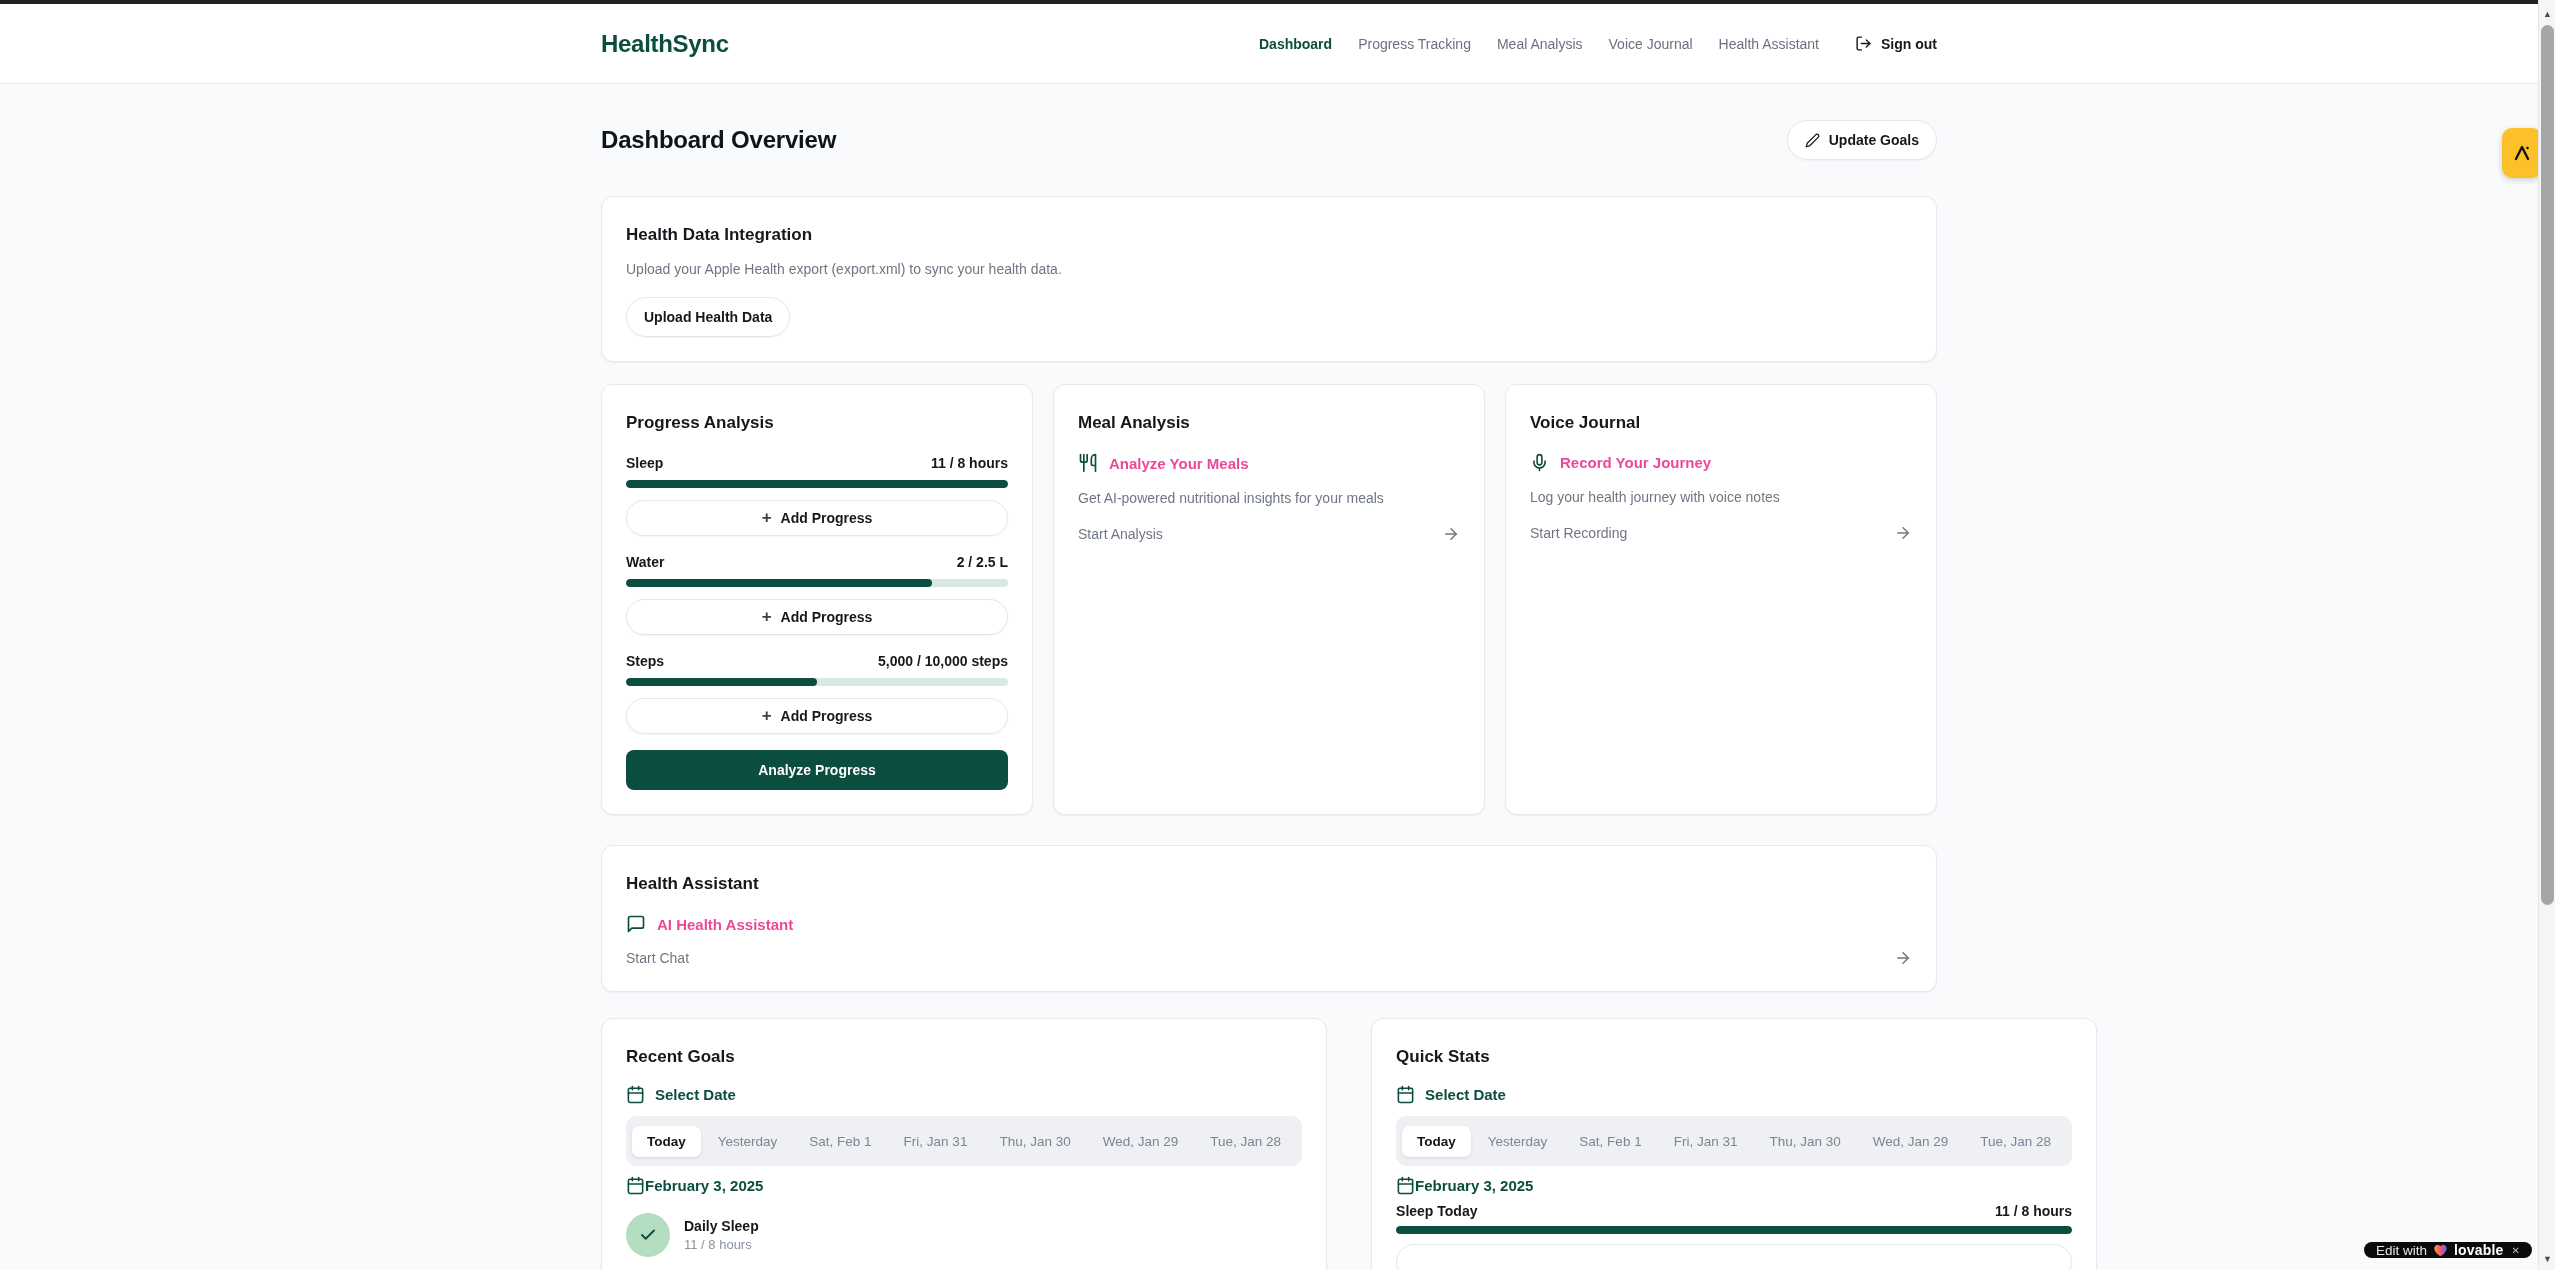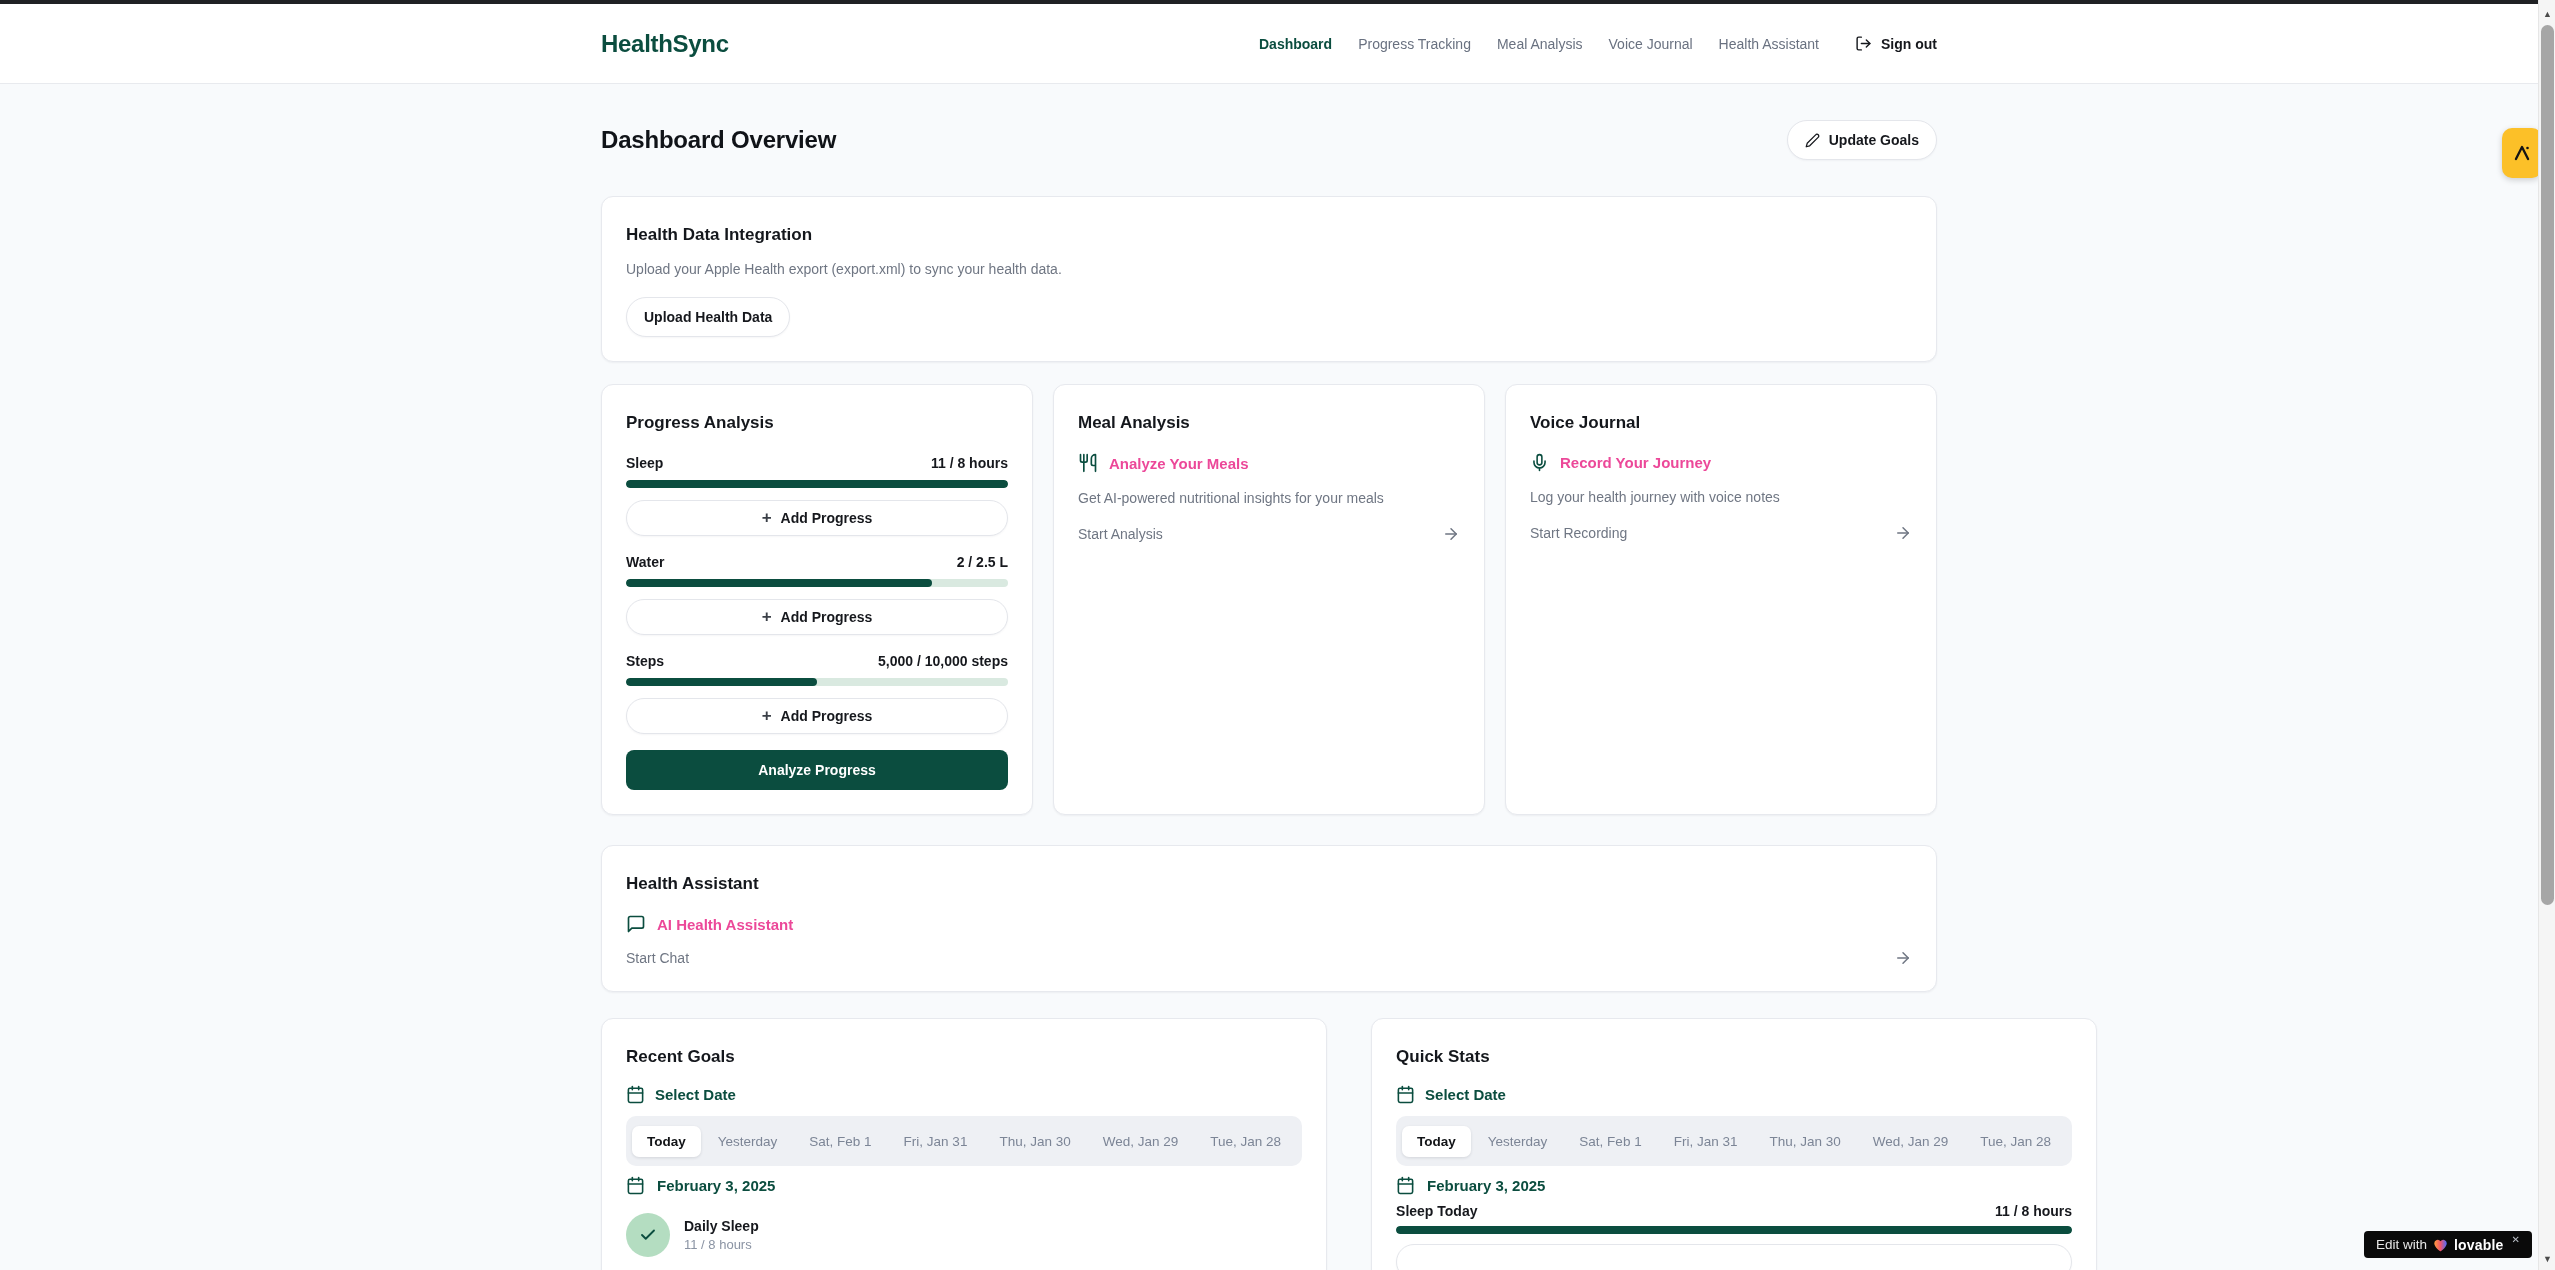--- a/index.html
+++ b/index.html
@@ -62,43 +62,43 @@
 
   .assistant-card { margin-top:30px; }
 
   
   .select-row { display:flex; align-items:center; gap:10px; color:#0b4d3f; margin:14px 0 12px; cursor:pointer; }
   .select-row span { font-size:15px; font-weight:600; }
   .tabs { background:#eef0f4; border-radius:10px; height:50px; display:flex; align-items:center;
           padding:16px 6px; gap:2px; margin-bottom:10px; }
   .tab { font-size:13.5px; color:#7c8596; padding:8px 15px; border-radius:7px; white-space:nowrap; cursor:pointer; }
   .tab.active { background:#fff; color:#121417; font-weight:600; box-shadow:0 1px 3px rgba(16,24,40,.12); }
-  .date-row { display:flex; align-items:center; gap:12px; color:#0b4d3f; margin-bottom:18px; cursor:pointer; }
+  .date-row { display:flex; align-items:center; color:#0b4d3f; margin-bottom:18px; cursor:pointer; }
   .date-row span { font-size:15px; font-weight:600; }
   .goal-item { display:flex; align-items:center; gap:14px; }
   .check-circle { width:44px; height:44px; border-radius:50%; background:#b4ddc1;
                   display:flex; align-items:center; justify-content:center; flex:0 0 44px; }
   .goal-name { font-size:14px; font-weight:600; color:#16181d; line-height:20px; }
   .goal-value { font-size:13px; color:#8a93a3; line-height:18px; }
   .stat-head { display:flex; justify-content:space-between; align-items:center; margin:16px 0 7px; }
   .stat-head span { font-size:14px; font-weight:600; color:#16181d; }
 
   
   .fab { position:absolute; top:128px; right:13px; width:40px; height:50px;
          background:#fcc028; border-radius:10px; display:flex; align-items:center;
          justify-content:center; cursor:pointer; box-shadow:0 2px 6px rgba(0,0,0,.18); }
   .scrollbar { position:absolute; top:0; right:0; width:17px; height:1270px;
                background:#f5f5f5; border-left:1px solid #e6e6e6; }
   .sb-thumb { position:absolute; top:25px; left:2px; width:13px; height:880px;
               background:#a6a6a6; border-radius:7px; cursor:pointer; }
   .sb-arrow { position:absolute; left:0; width:17px; height:17px; display:flex;
               align-items:center; justify-content:center; font-size:9px; color:#4b4b4b; cursor:pointer; }
   .sb-up { top:5px; } .sb-down { bottom:3px; }
-  .lovable { position:absolute; right:23px; bottom:12px; height:27px; background:#0a0a0a;
-             border-radius:4px; display:flex; align-items:center; gap:6px; padding:0 12px;
+  .lovable { position:absolute; right:23px; bottom:12px; height:16px; background:#0a0a0a;
+             border-radius:9px; display:flex; align-items:center; gap:6px; padding:0 12px;
              color:#fff; cursor:pointer; }
   .lovable .pre { font-size:13.5px; color:#e7e7e7; }
   .lovable .brand { font-size:14px; font-weight:700; letter-spacing:.2px; }
   .lovable .x { font-size:10px; color:#b9bec6; align-self:flex-start; margin:3px 0 0 2px; }
 
   svg { display:block; }
 </style>
 </head>
 <body>
 

